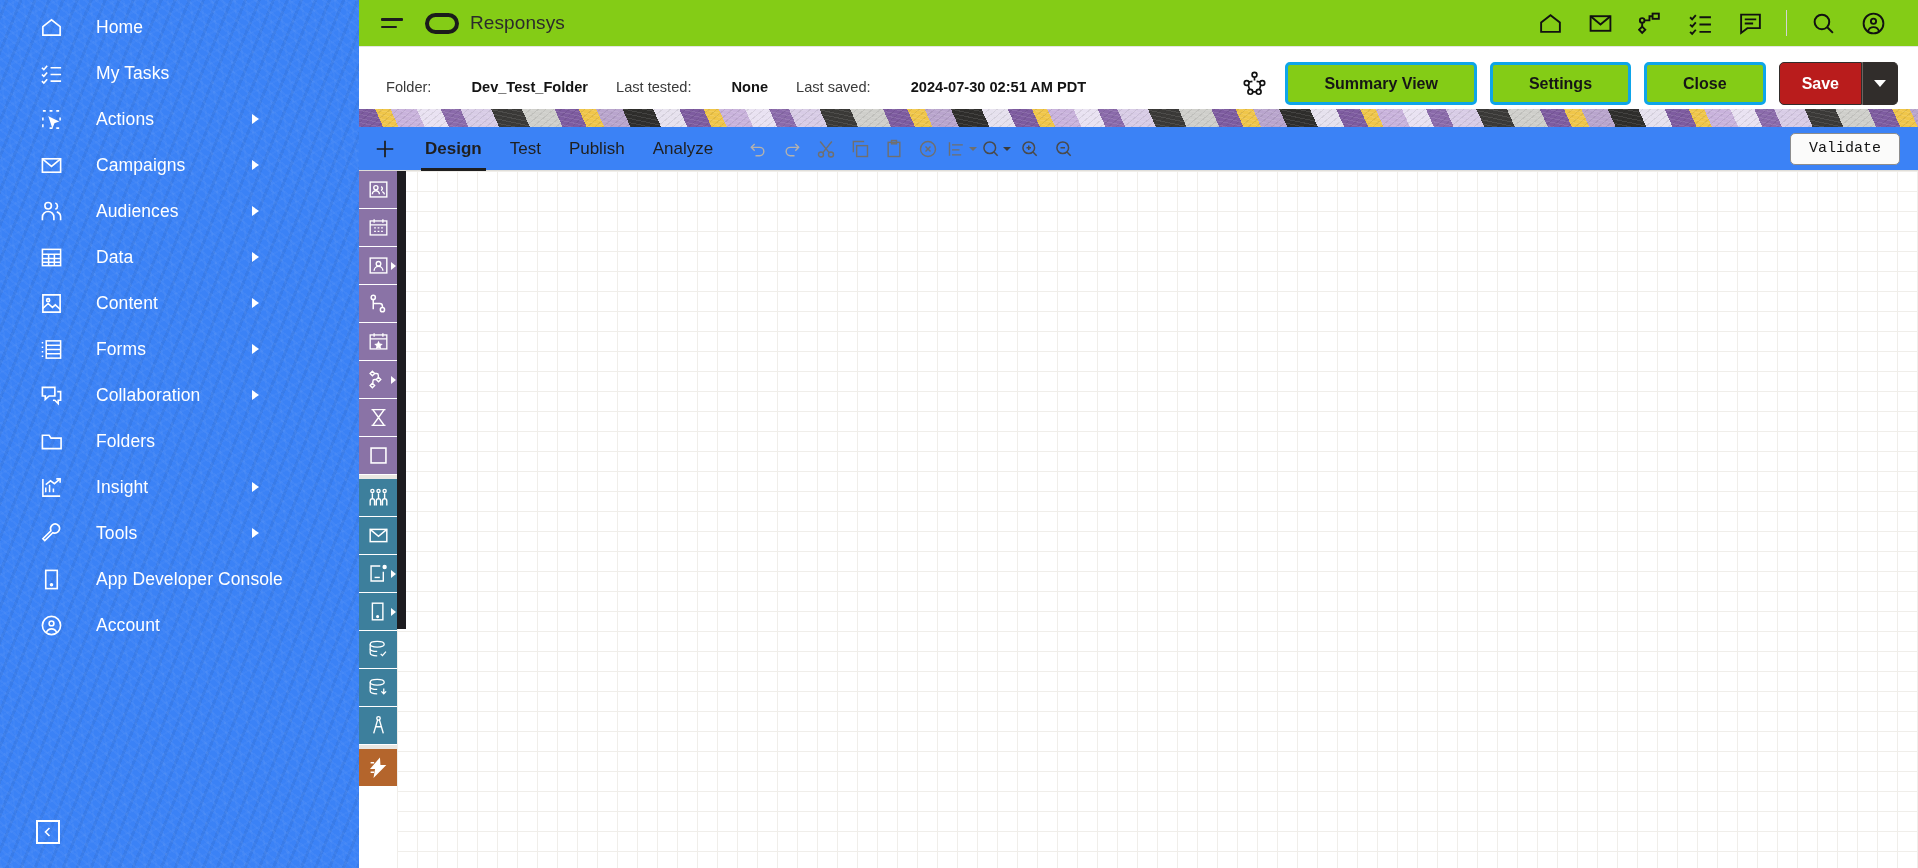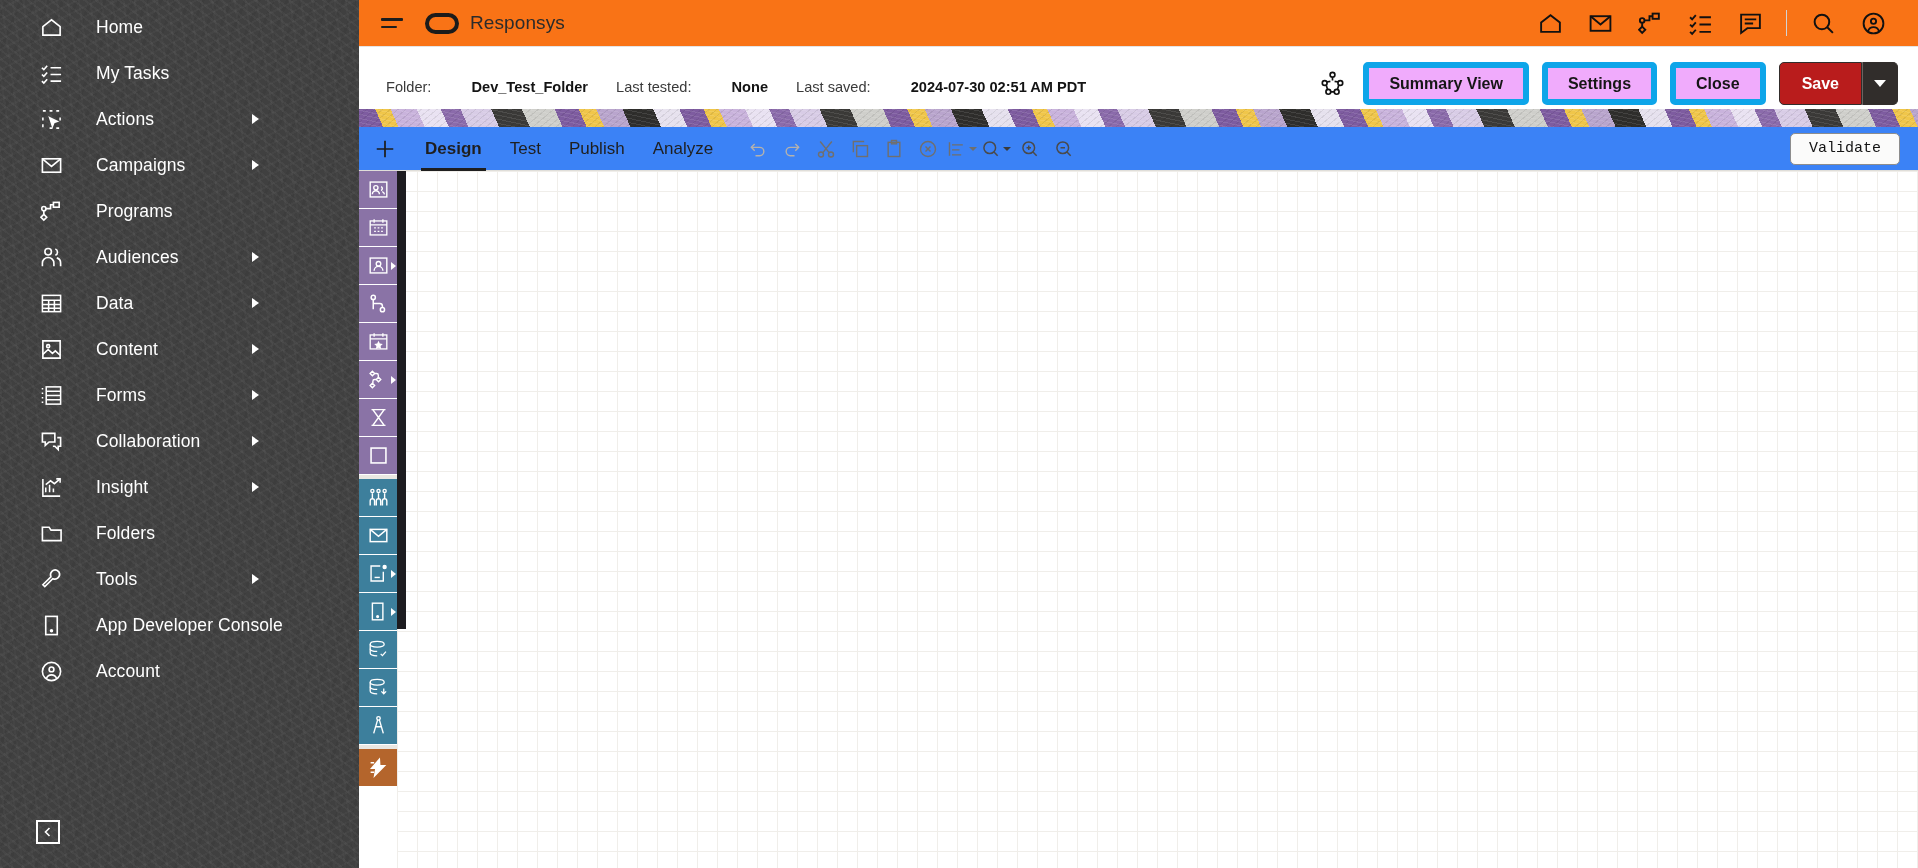--- a/index.html
+++ b/index.html
@@ -7,21 +7,21 @@
     width: 1918px; height: 868px;
     overflow: hidden;
     font-family: "Liberation Sans", sans-serif;
     background: #ffffff;
   }
   .app { position: relative; width: 1918px; height: 868px; display: flex; }
 
   
   .sidebar {
     width: 359px; height: 868px; flex: 0 0 359px;
-    background-color: #404040;
+    background-color: #3b82f6;
     position: relative; overflow: hidden;
   }
   .sidebar-texture {
     position: absolute; inset: 0;
     background-image:
       repeating-linear-gradient(38deg, rgba(255,255,255,.035) 0 2px, rgba(0,0,0,0) 2px 7px),
       repeating-linear-gradient(-27deg, rgba(255,255,255,.028) 0 2px, rgba(0,0,0,0) 2px 9px),
       repeating-linear-gradient(82deg, rgba(255,255,255,.022) 0 2px, rgba(0,0,0,0) 2px 11px),
       repeating-linear-gradient(-68deg, rgba(0,0,0,.05) 0 3px, rgba(0,0,0,0) 3px 13px);
     pointer-events: none;
@@ -56,21 +56,21 @@
   .collapse-btn svg { width: 12px; height: 12px; }
 
   
   .main { flex: 1; height: 868px; position: relative; background: #ffffff; display: flex; flex-direction: column; }
 
   
   .topbar {
     height: 47px; flex: 0 0 47px;
     display: flex; align-items: center;
     border-bottom: 1px solid #e4e4e4;
-    padding: 0 20px 0 22px; background: #f97316;
+    padding: 0 20px 0 22px; background: #84cc16;
   }
   .hamburger { width: 24px; height: 24px; cursor: pointer; display: flex; flex-direction: column; justify-content: center; gap: 5px; }
   .hamburger span { display: block; height: 2.5px; background: #1d1d1d; border-radius: 1px; }
   .hamburger span:nth-child(1) { width: 22px; }
   .hamburger span:nth-child(2) { width: 16px; }
   .brand { display: flex; align-items: center; margin-left: 20px; cursor: pointer; }
   .oracle-o {
     width: 34px; height: 21px; border: 4.5px solid #1b1b1b;
     border-radius: 11px; margin-right: 11px;
   }
@@ -94,24 +94,24 @@
   .meta-item .mk { color: #3a3a3a; }
   .meta-item .mv { font-weight: 700; color: #141414; padding-left: 36px; }
 
   .title-actions {
     position: absolute; right: 20px; top: 15px;
     display: flex; align-items: center; gap: 13px;
   }
   .share-icon { width: 30px; height: 30px; display:flex; align-items:center; justify-content:center; cursor:pointer; margin-right: 3px; }
   .share-icon svg { width: 25px; height: 25px; }
   .btn {
-    height: 43px; border: 6px solid #0ea5e9; border-radius: 5px;
-    background: #f0abfc; color: #161616;
+    height: 43px; border: 3px solid #0ea5e9; border-radius: 5px;
+    background: #84cc16; color: #161616;
     font-size: 16px; font-weight: 700; font-family: "Liberation Sans", sans-serif;
-    padding: 0 20px; cursor: pointer; white-space: nowrap;
+    padding: 0 36px; cursor: pointer; white-space: nowrap;
   }
   .btn-save-group { display: flex; align-items: stretch; height: 43px; }
   .btn-save {
     background: #b91c1c; color: #ffffff; border: 1px solid #312d2b;
     border-radius: 5px 0 0 5px; font-weight: 700; font-size: 16px;
     padding: 0 22px; cursor: pointer; font-family: "Liberation Sans", sans-serif;
   }
   .btn-save-caret {
     background: #312d2b; border: 1px solid #312d2b; border-left: 1px solid #6b6461;
     border-radius: 0 5px 5px 0; width: 36px; cursor: pointer;
@@ -267,31 +267,20 @@
         <span class="nav-icon">
           <svg viewBox="0 0 24 24" fill="none" stroke="#fff" stroke-width="1.7">
               <rect x="2.5" y="5" width="19" height="14"></rect>
               <path d="M2.5 5l9.5 8 9.5-8"></path>
             </svg>
         </span>
         <span class="nav-label">Campaigns</span>
         <span class="nav-caret"></span>
       </div>
 
-      <div class="nav-item">
-        <span class="nav-icon">
-          <svg viewBox="0 0 24 24" fill="none" stroke="#fff" stroke-width="1.7">
-            <rect x="14" y="2.5" width="6" height="5"></rect>
-              <circle cx="4" cy="9" r="2.2"></circle>
-            <path d="M4 11v4M6.2 9H11v-4h3"></path>
-              <path d="M4 15l3 3-3 3-3-3z"></path>
-          </svg>
-        </span>
-        <span class="nav-label">Programs</span>
-      </div>
 
       <div class="nav-item">
         <span class="nav-icon">
           <svg viewBox="0 0 24 24" fill="none" stroke="#fff" stroke-width="1.7">
             <circle cx="8.5" cy="6" r="3.4"></circle>
               <path d="M2.5 21v-3a6 6 0 0 1 12 0v3"></path>
             <path d="M16 3.2a3.4 3.4 0 0 1 0 6.4M17.5 12.4A5.6 5.6 0 0 1 21.5 18v3"></path>
           </svg>
         </span>
         <span class="nav-label">Audiences</span>
@@ -335,42 +324,42 @@
 
       <div class="nav-item">
         <span class="nav-icon">
           <svg viewBox="0 0 24 24" fill="none" stroke="#fff" stroke-width="1.7">
             <path d="M2.5 3.5h13v9h-6l-4 3.5v-3.5h-3z"></path>
               <path d="M18 8h3.5v9h-2.5v3.5L15.5 17h-2"></path>
           </svg>
         </span>
         <span class="nav-label">Collaboration</span>
         <span class="nav-caret"></span>
+      </div>
+
+      <div class="nav-item">
+        <span class="nav-icon">
+          <svg viewBox="0 0 24 24" fill="none" stroke="#fff" stroke-width="1.7">
+              <path d="M2.5 5.5h7l2 3h10.5v11H2.5z"></path>
+            </svg>
+        </span>
+        <span class="nav-label">Folders</span>
       </div>
 
       <div class="nav-item">
         <span class="nav-icon">
           <svg viewBox="0 0 24 24" fill="none" stroke="#fff" stroke-width="1.6">
             <path d="M3 3v18h18"></path>
               <path d="M6 17v-5M10 17v-8M14 17v-4"></path>
               <path d="M6 9l5-4 4 3 6-5"></path>
               <path d="M17 3h4v4"></path>
           </svg>
         </span>
         <span class="nav-label">Insight</span>
         <span class="nav-caret"></span>
-      </div>
-
-      <div class="nav-item">
-        <span class="nav-icon">
-          <svg viewBox="0 0 24 24" fill="none" stroke="#fff" stroke-width="1.7">
-              <path d="M2.5 5.5h7l2 3h10.5v11H2.5z"></path>
-            </svg>
-        </span>
-        <span class="nav-label">Folders</span>
       </div>
 
       <div class="nav-item">
         <span class="nav-icon">
           <svg viewBox="0 0 24 24" fill="none" stroke="#fff" stroke-width="1.7">
             <path d="M20 4.5a5 5 0 0 1-6.6 6.6L5 19.5 3 17.5l8.4-8.4A5 5 0 0 1 18 2.5z"></path>
           </svg>
         </span>
         <span class="nav-label">Tools</span>
         <span class="nav-caret"></span>

